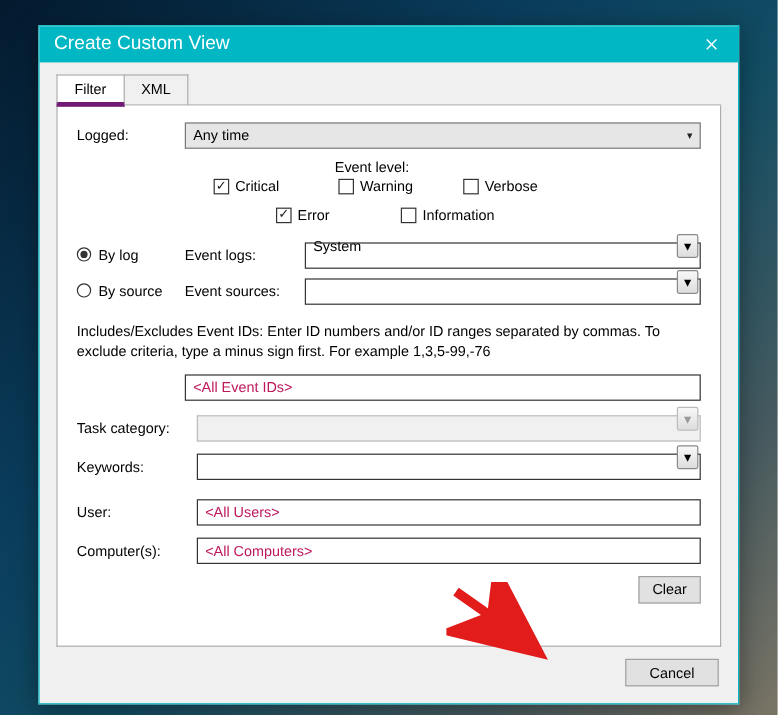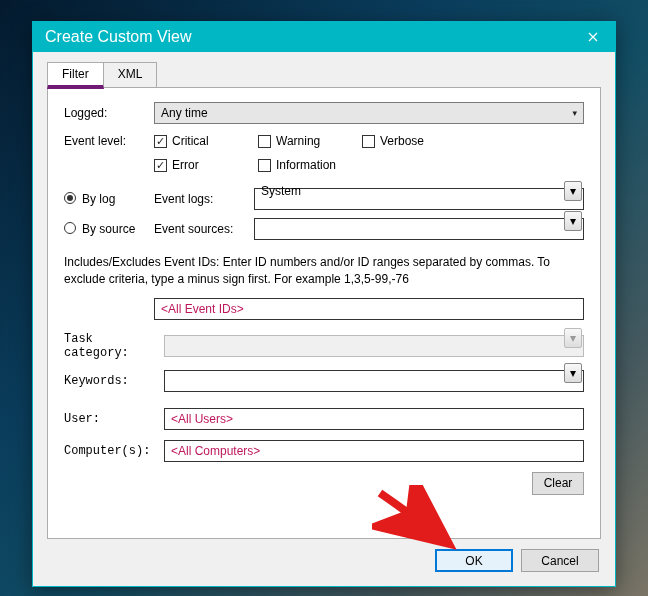--- a/index.html
+++ b/index.html
@@ -92,21 +92,21 @@
     display: flex;
     align-items: center;
     padding: 0 6px;
     justify-content: space-between;
   }
   .combo .arrow {
     font-size: 9px;
     color: #222;
   }
   .checks { display: flex; gap: 20px; padding: 2px 0;}
-  .checkrow { display: flex; align-items: center; margin-bottom: 6px;}
+  .checkrow { display: flex; align-items: center; margin-bottom: 6px; flex-direction: column;}
   .checkrow .lbl { width: 90px; }
   .chk { display: flex; align-items: center; gap: 5px; min-width: 84px;}
   .chkbox {
     width: 13px; height: 13px; border: 1px solid #333; background: #fff;
     display: flex; align-items: center; justify-content: center; font-size: 11px; line-height: 1;
     color: #222;
   }
   .radio { display: flex; gap: 6px; }
   .radiobox {
     width: 12px; height: 12px; border-radius: 50%; border: 1px solid #333; background: #fff;
@@ -128,21 +128,21 @@
   }
   .dropdown .dbtn.disabled { border-color: #bbb; color:#999; }
   .dropdown.disabled { border-color: #bbb; background: #f0f0f0; color:#888;}
   .helptext { margin: 12px 0 10px 0; line-height: 1.4; }
   .textfield {
     height: 22px; border: 1px solid #333; background: #fff; padding: 0 6px;
     display: flex; align-items: center; color: #be185d;
   }
   .textfield.full { margin-left: 90px; margin-bottom: 12px; }
   .fieldrow { display: flex; align-items: center; margin-bottom: 10px; }
-  .fieldrow .lbl { width: 100px; font-family: Liberation Mono, monospace; }
+  .fieldrow .lbl { width: 100px; }
   .fieldrow .textfield { flex: 1; }
   .btnrow { display: flex; justify-content: flex-end; gap: 6px; margin-top: 8px;}
   .btn {
     width: 52px; height: 23px; border: 1px solid #a0a0a0;
     background: #e1e1e1; display: flex; align-items: center; justify-content: center;
     cursor: pointer;
   }
   .footer {
     display: flex; justify-content: flex-end; gap: 8px; padding: 0 16px 14px 0;
   }
@@ -276,21 +276,20 @@
       </div>
     </div>
 
     <div class="btnrow">
       <div class="btn">Clear</div>
     </div>
 
   </div>
 
   <div class="footer">
-    <div class="btn primary">OK</div>
     <div class="btn">Cancel</div>
   </div>
 </div>
 
 <svg class="arrow-anno" width="90" height="70">
   <defs>
     <marker id="ah" markerWidth="12" markerHeight="12" refX="9" refY="5" orient="auto">
       <path d="M0,0 L11,5 L0,10 L3,5 Z" fill="#e21b1b"></path>
     </marker>
   </defs>

